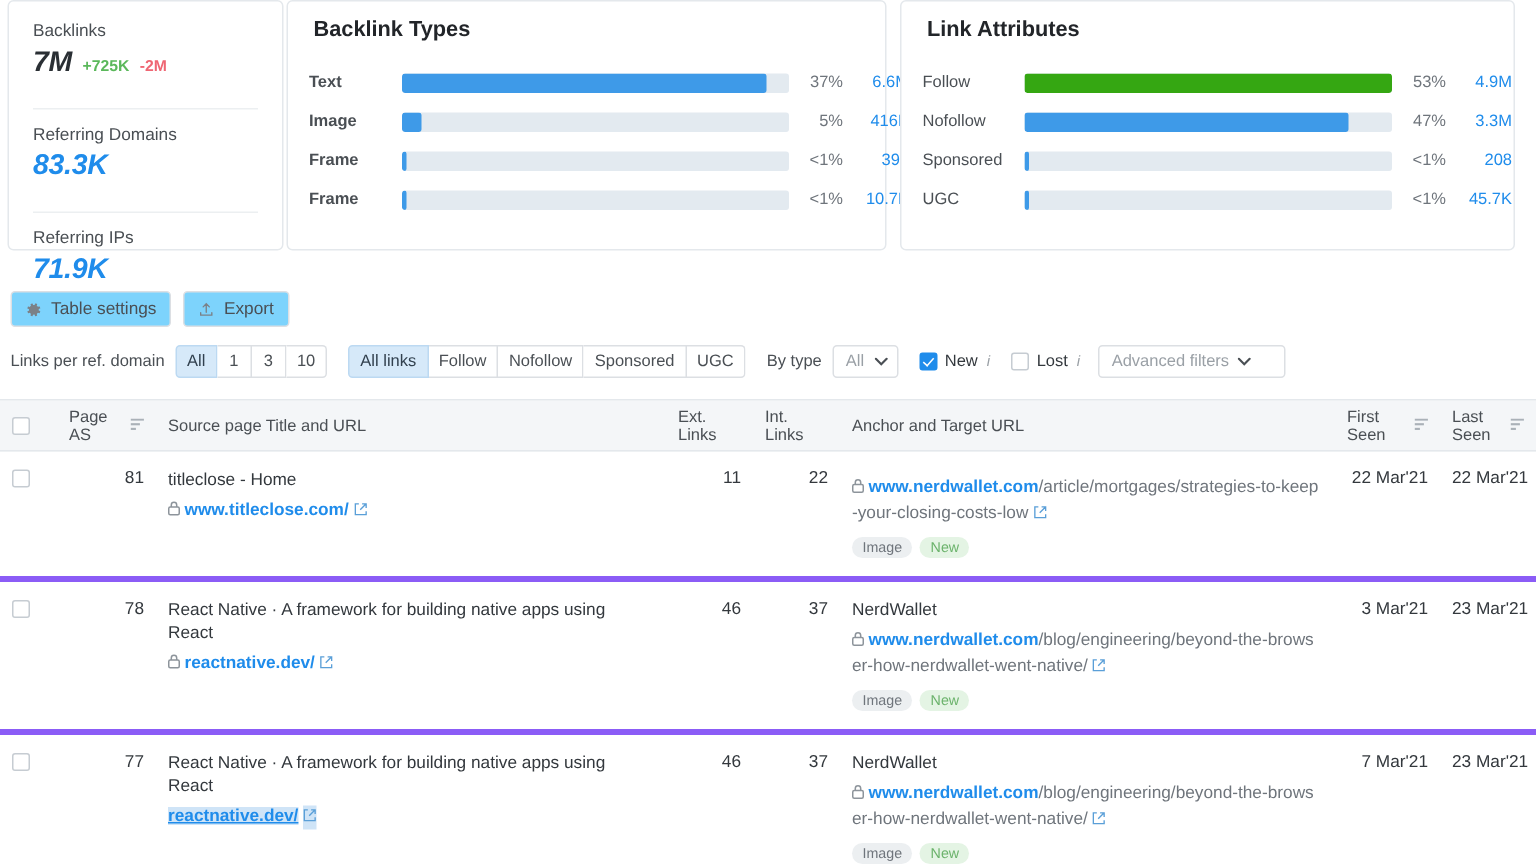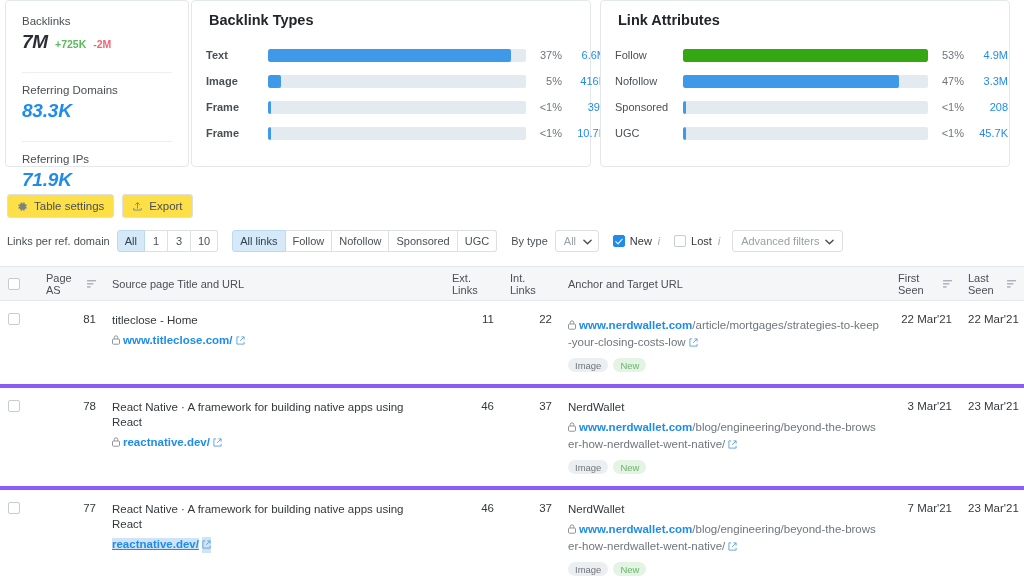--- a/index.html
+++ b/index.html
@@ -58,21 +58,21 @@
   .section-head {
     display:flex; align-items: center; justify-content: space-between;
     padding: 24px 8px 0 7px;
   }
   .section-title { font-size: 16px; font-weight: 700; color: #222529; }
   .section-title .count { font-weight: 400; color: #8d949b; font-size: 15.5px; }
   .head-btns { display:flex; gap: 8px; }
   .btn {
     display:inline-flex; align-items:center; gap:6px;
     height: 24px; padding: 0 9px;
-    border: 1px solid #dcdfe3; border-radius: 3px; background:#fde047;
+    border: 1px solid #dcdfe3; border-radius: 3px; background:#7dd3fc;
     font-size: 11.5px; color: #4a4f54; cursor: pointer;
   }
   .btn svg { display:block; }
 
   
   .filter-bar { display:flex; align-items:center; gap: 0; padding: 12px 0 0 7px; }
   .filter-label { font-size: 11px; color: #4a4f54; margin-right: 7px; }
   .seg { display:flex; }
   .seg-item {
     height: 22px; min-width: 23px; padding: 0 7px;
@@ -314,21 +314,21 @@
       <span class="chk-label">New</span>
       <span class="info-i">i</span>
     </span>
     <span style="width:14px"></span>
     <span class="chk-wrap">
       <span class="chk"></span>
       <span class="chk-label">Lost</span>
       <span class="info-i">i</span>
     </span>
     <span style="width:12px"></span>
-    <div class="select-box" style="min-width:108px;padding-right:8px">
+    <div class="select-box" style="min-width:108px;padding-right:22px">
       <span>Advanced filters</span>
       <span>
         <svg width="9" height="6" viewBox="0 0 10 6" fill="none" stroke="#4a4f54" stroke-width="1.6" stroke-linecap="round">
             <path d="M1 1l4 4 4-4"></path>
           </svg>
       </span>
     </div>
   </div>
 
   <table class="bl">

